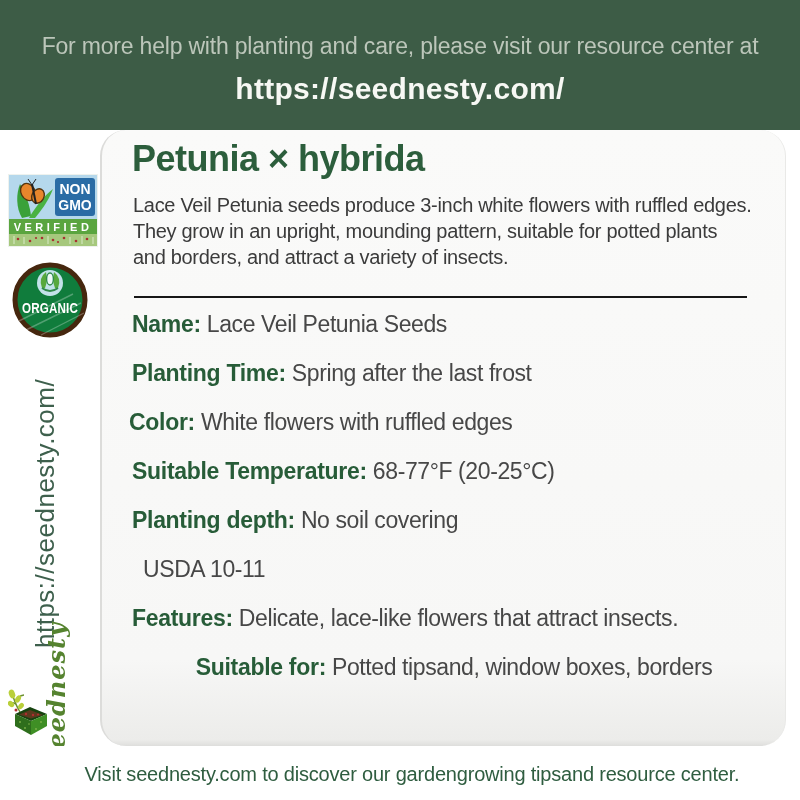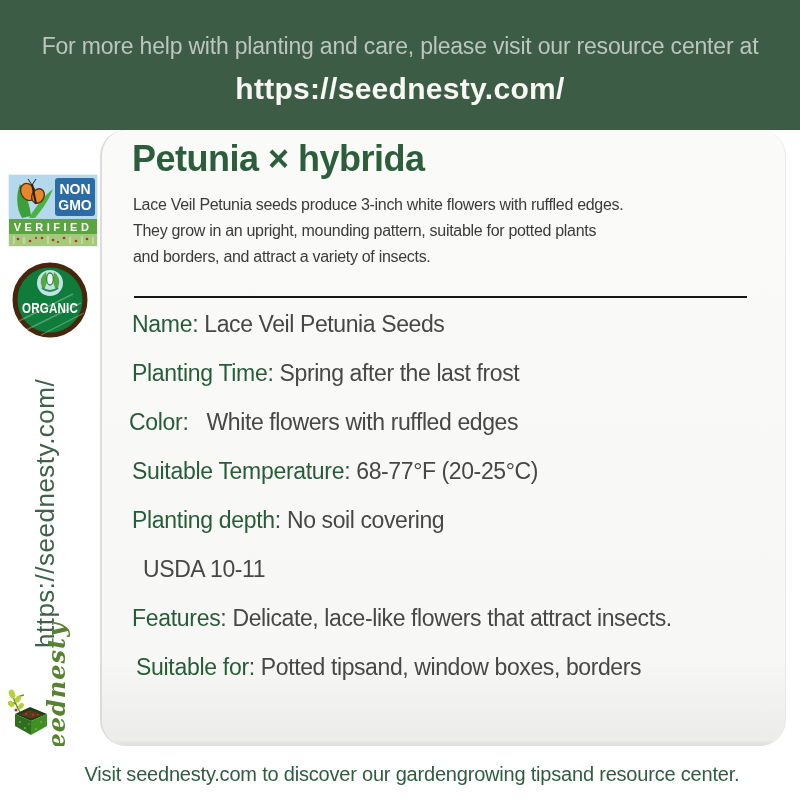--- a/index.html
+++ b/index.html
@@ -14,31 +14,31 @@
                   color:#bcc6ba; }
   .banner-url { margin-top:12px; font-size:30px; font-weight:600;
                 letter-spacing:0.3px; color:#f7f8f4; }
 
   
   .card { position:absolute; left:100px; top:130px; width:686px; height:616px;
           background:linear-gradient(180deg,#fafaf9 0%, #f7f7f6 86%, #ececea 99%, #dededc 100%);
           border-left:2px solid #dcdcda; border-right:1px solid #e9e9e7;border-radius:26px; }
   .title { position:absolute; left:30px; top:8px; font-size:36px; font-weight:bold;
            color:#2c5e3c; letter-spacing:-0.5px; }
-  .desc { position:absolute; left:31px; top:62px; font-size:16px; line-height:26px;
+  .desc { position:absolute; left:31px; top:62px; font-size:20px; line-height:26px;
           color:#3b3b3b; letter-spacing:-0.3px; white-space:nowrap; }
   .divider { position:absolute; left:32px; top:166px; width:613px; height:2px;
              background:#171717; }
   .rows { position:absolute; left:30px; top:170px; width:640px; }
   .row { height:49px; display:flex; align-items:center; white-space:nowrap; }
-  .row .label { font-size:23px; font-weight:normal; color:#275c38; letter-spacing:-0.3px; }
+  .row .label { font-size:23px; font-weight:bold; color:#275c38; letter-spacing:-0.3px; }
   .row .value { font-size:23px; color:#474747; letter-spacing:-0.4px; margin-left:6px; }
-  .row:nth-child(3){ margin-left:-3px;gap:12px; }
+  .row:nth-child(3){ margin-left:-3px; }
   .row:nth-child(6){ margin-left:5px; }
-  .row:nth-child(8){ margin-left:4px; }
+  .row:nth-child(8){ margin-left:4px;justify-content:center; }
 
   
   .badge-nongmo { position:absolute; left:8px; top:174px; width:90px; height:73px; }
   .badge-organic { position:absolute; left:11px; top:261px; width:78px; height:78px; }
   .v-url { position:absolute; left:30px; top:648px; width:30px; height:0; }
   .v-url span { display:inline-block; transform:rotate(-90deg); transform-origin:0 0;
                 white-space:nowrap; font-size:26px; color:#3e604d; letter-spacing:0.5px; }
   .v-brand { position:absolute; left:42px; top:763px; }
   .v-brand span { display:inline-block; transform:rotate(-90deg); transform-origin:0 0;
                   white-space:nowrap; font-family:"DejaVu Serif", serif; font-style:italic;

